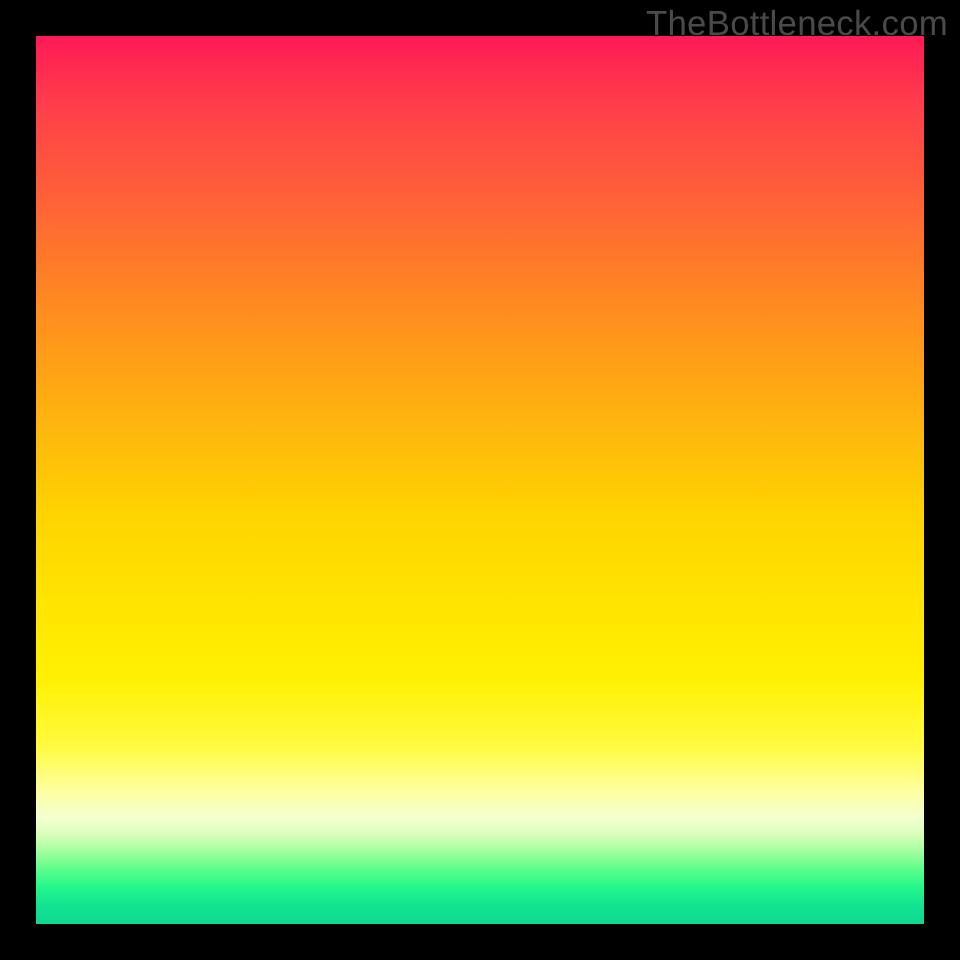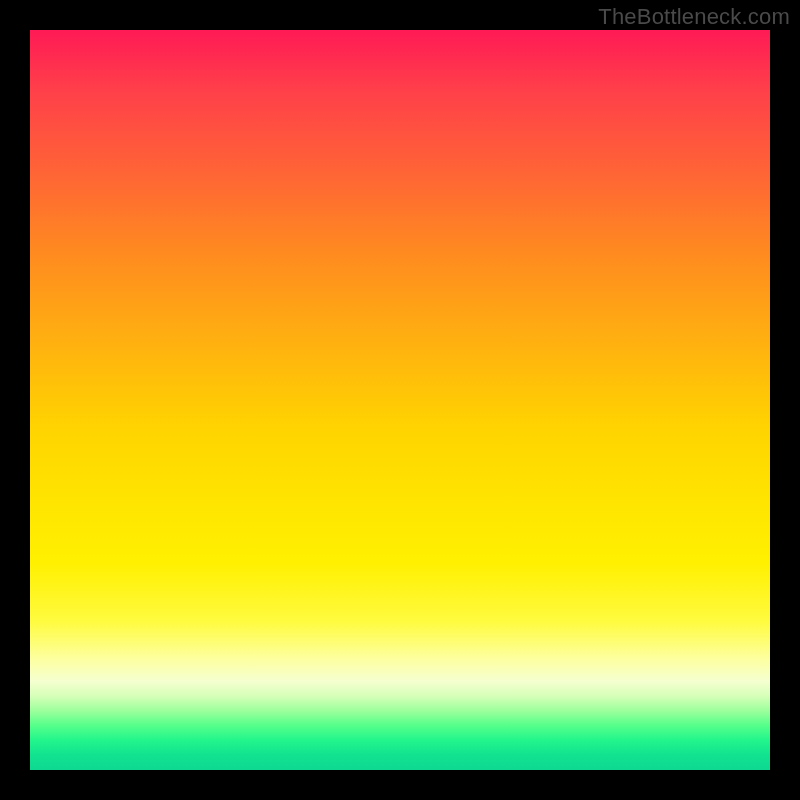--- a/index.html
+++ b/index.html
@@ -47,21 +47,21 @@
       #22f58c 96%,
       #11e290 98%,
       #0fd892 100%
     );
   }
   .watermark {
     position: absolute;
     top: 4px;
     right: 10px;
     color: #4a4a4a;
-    font-size: 22px;
+    font-size: 29px;
     font-weight: 500;
     letter-spacing: 0.2px;
     user-select: none;
   }
   svg { display: block; }
 </style>
 </head>
 <body>
 
 <div class="frame">

